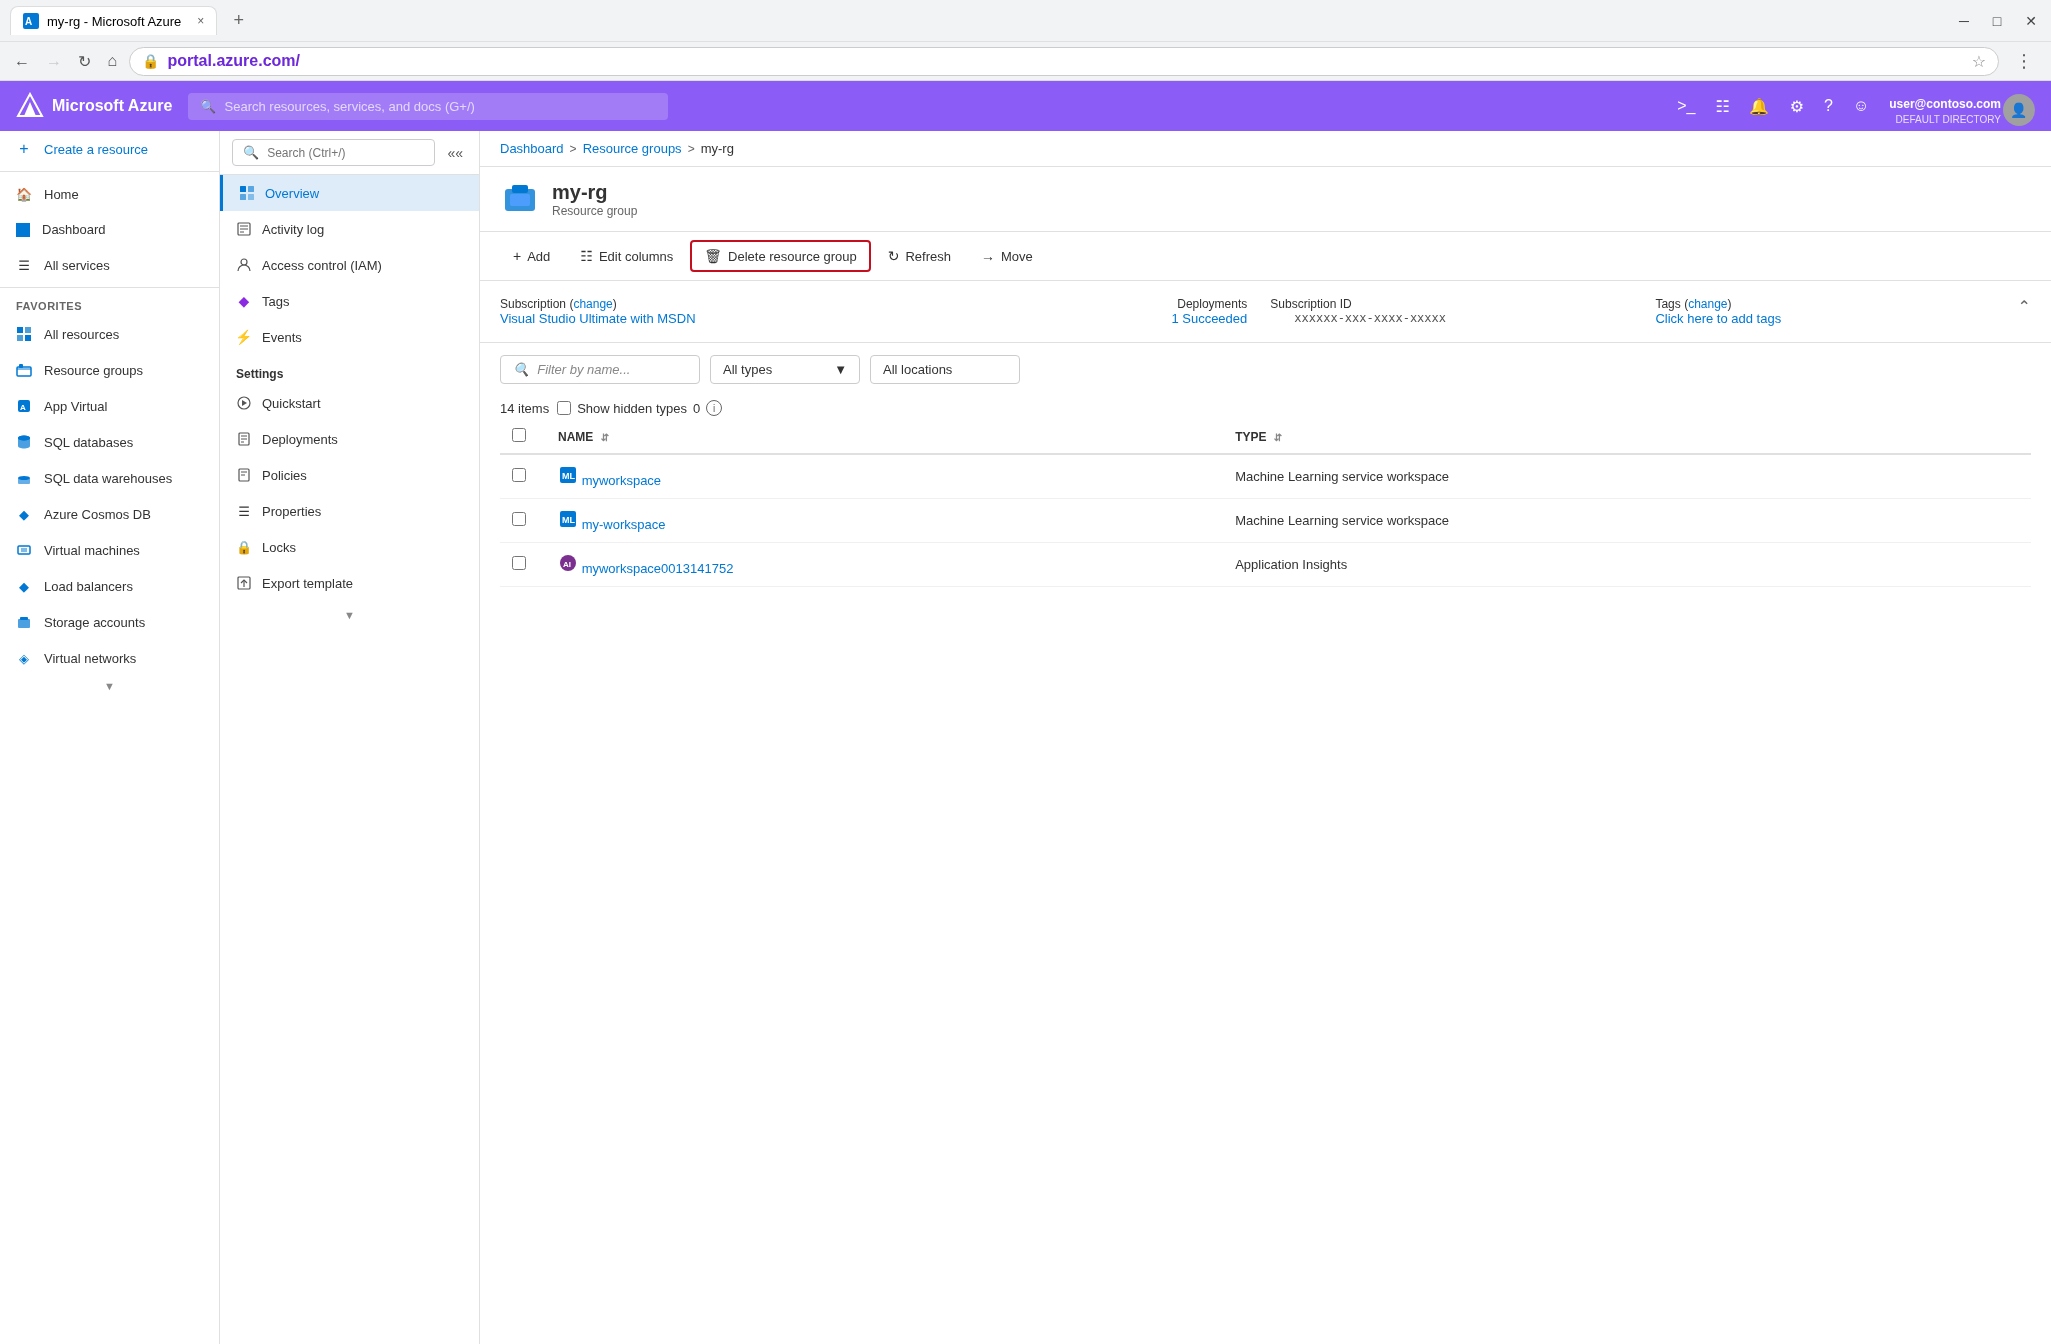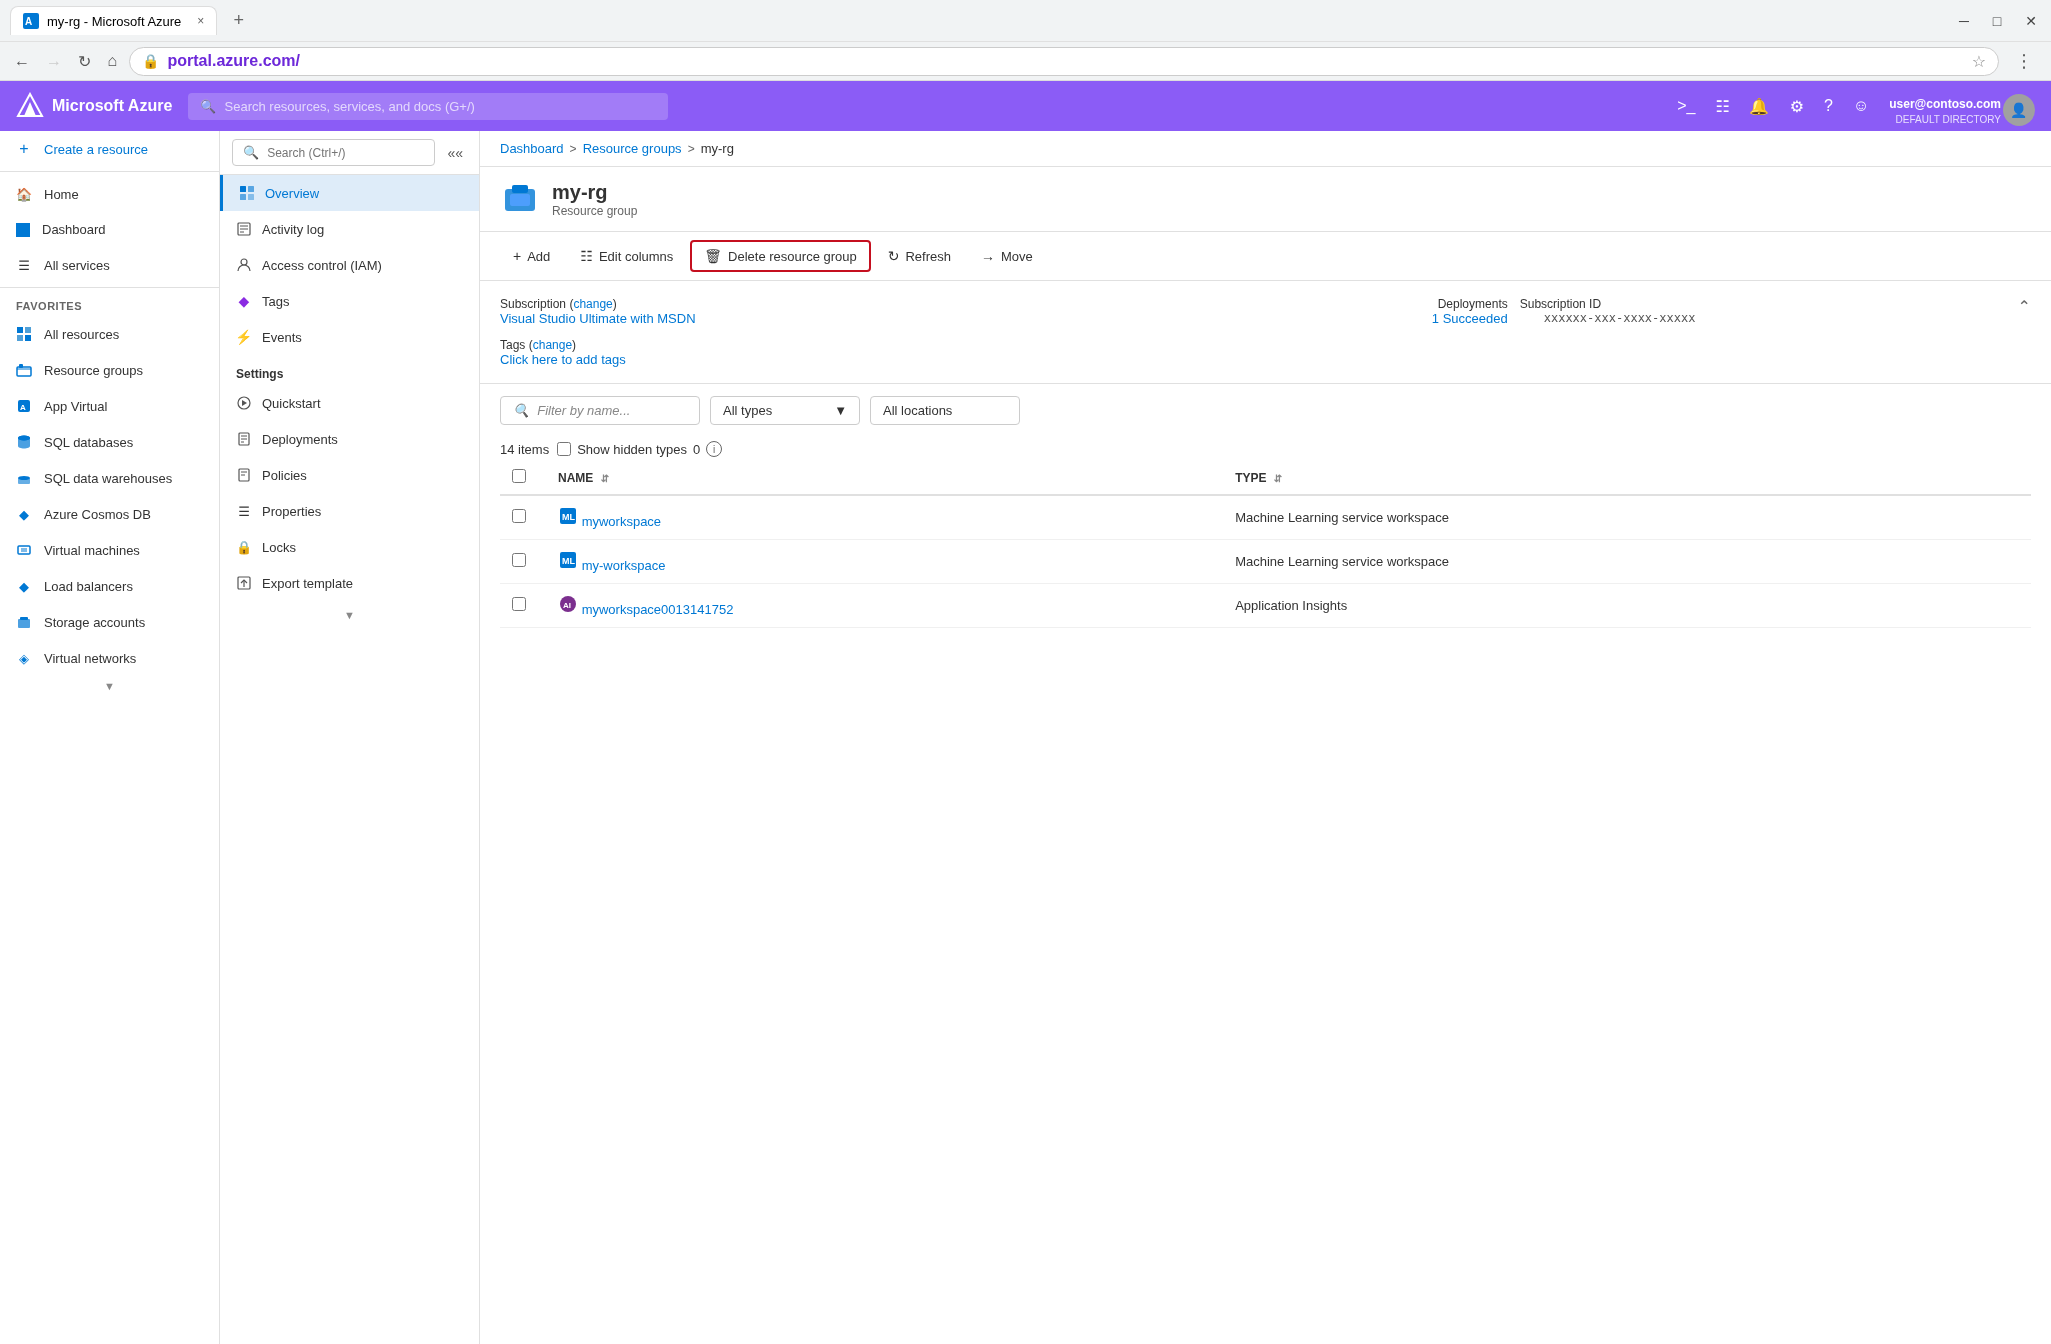--- a/index.html
+++ b/index.html
@@ -137,21 +137,21 @@
     .toolbar-btn {
       display: flex; align-items: center; gap: 6px; padding: 6px 12px;
       border: 1px solid transparent; border-radius: 4px; cursor: pointer;
       font-size: 13px; background: #fff; color: #333;
     }
     .toolbar-btn.danger { border: 2px solid #c50f1f; color: #333; }
     .toolbar-btn-icon { font-size: 14px; }
 
     
     .details-area { padding: 16px 20px; border-bottom: 1px solid #e0e0e0; background: #fff; }
-    .details-grid { display: grid; grid-template-columns: 1fr 1fr 1fr; gap: 12px; }
+    .details-grid { display: grid; grid-template-columns: 1fr 1fr 1fr 1fr; gap: 23px; }
     .details-label { font-size: 12px; color: #333; font-weight: 400; }
     .details-value { font-size: 13px; color: #333; }
     .details-link { color: #0078d4; text-decoration: none; cursor: pointer; }
     .details-id { font-family: monospace; font-size: 12px; color: #555; margin-left: 24px; }
     .collapse-btn { float: right; cursor: pointer; color: #666; font-size: 16px; }
     .deployments-info { text-align: right; }
     .deployments-label { font-size: 12px; color: #333; }
 
     
     .resources-area { flex: 1; overflow-y: auto; padding: 0 20px 20px; background: #fff; }

